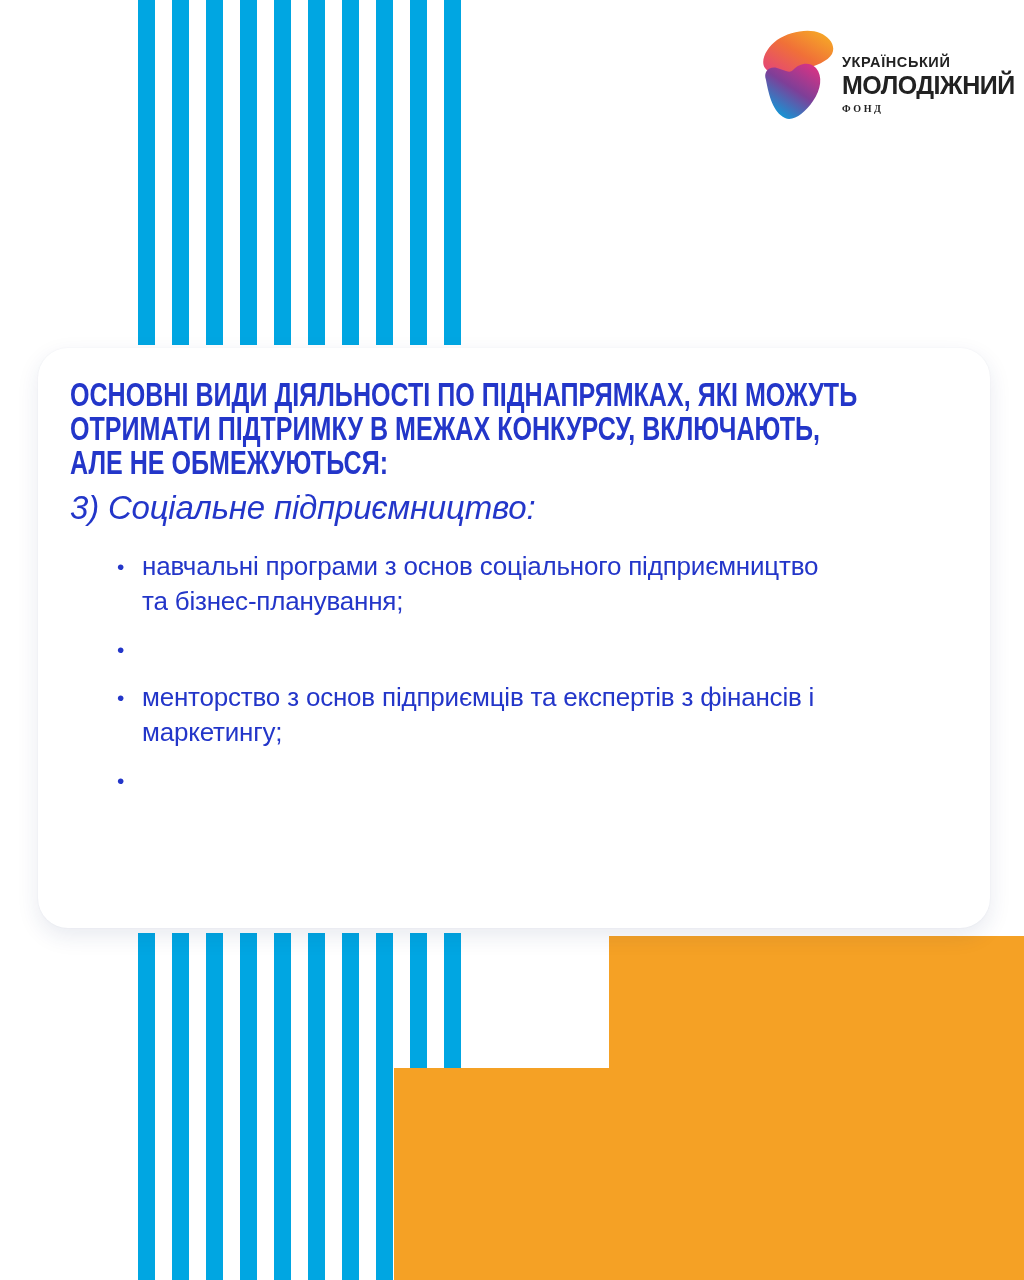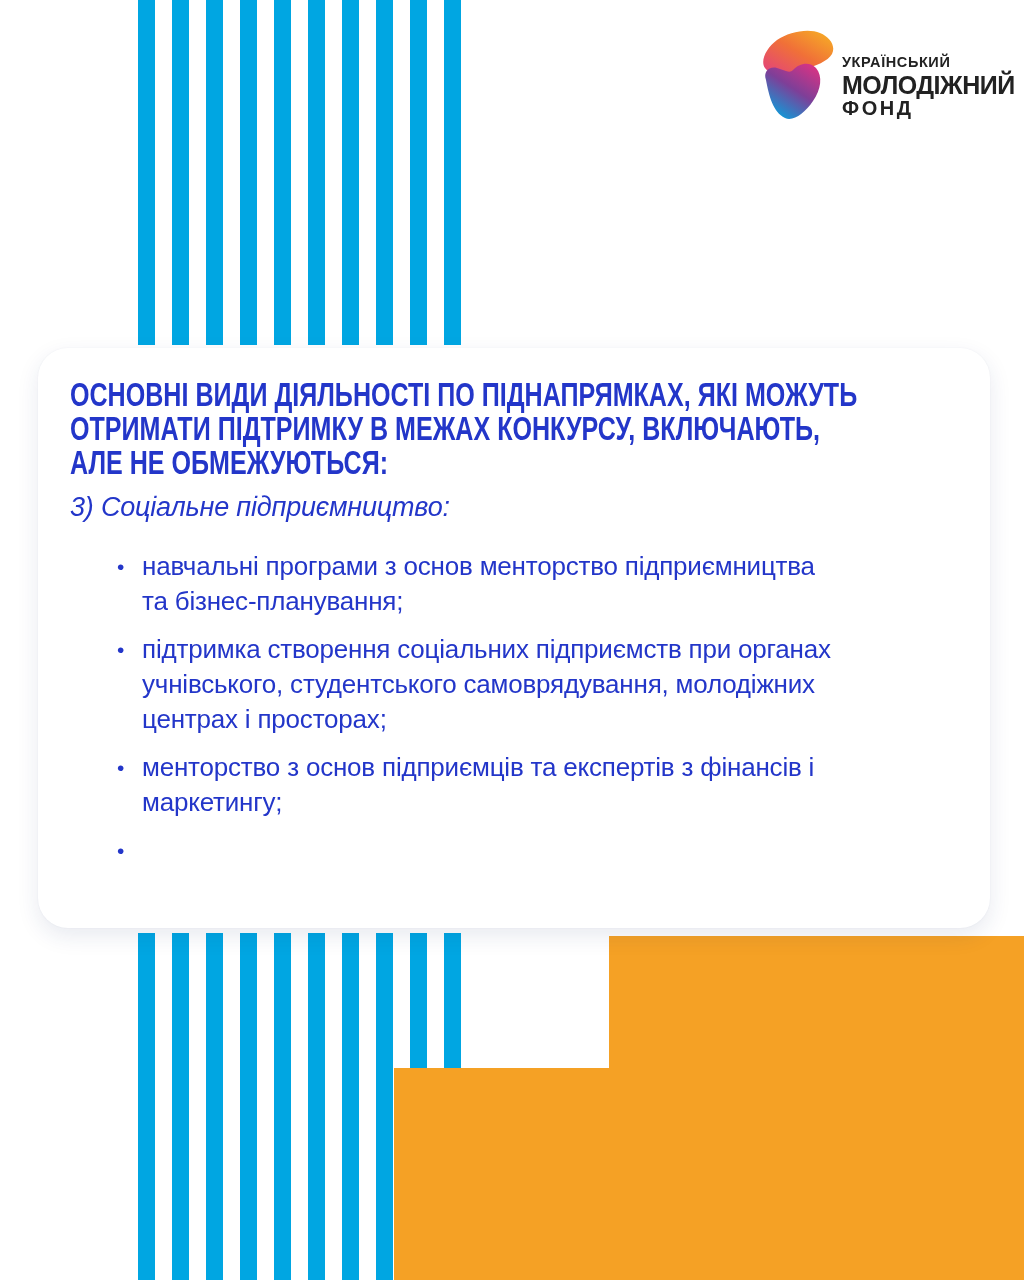--- a/index.html
+++ b/index.html
@@ -29,35 +29,35 @@
   .orange{position:absolute;background:var(--c-orange);z-index:2;}
   .orange-right{left:609px;top:936px;width:415px;height:344px;}
   .orange-bottom{left:394px;top:1068px;width:630px;height:212px;}
 
   
   .logo{position:absolute;left:760px;top:28px;display:flex;z-index:6;}
   .logo svg{width:74px;height:94px;flex:none;}
   .logo-text{margin-left:8px;padding-top:26px;color:var(--c-logo-text);}
   .logo-line1{font-size:14.5px;font-weight:bold;letter-spacing:0.6px;line-height:17px;}
   .logo-line2{font-size:25px;font-weight:bold;letter-spacing:-0.5px;line-height:28px;text-align:center;}
-  .logo-line3{font-size:20px;font-weight:bold;letter-spacing:2.6px;line-height:17px;margin-top:1px;}
+  .logo-line3{font-size:10px;font-weight:bold;letter-spacing:2.6px;line-height:17px;margin-top:1px;font-family:Liberation Serif, serif;}
 
   
   .card{
     position:absolute;left:38px;top:348px;width:952px;height:580px;z-index:5;
     background:var(--c-card);border-radius:30px;
     box-shadow:0 8px 22px rgba(30,45,110,0.10),0 0 2px rgba(30,45,110,0.06);
     padding:30px 40px 16px 32px;color:var(--c-text);
   }
   .card-heading{
     font-weight:bold;font-size:33px;line-height:34px;white-space:pre-line;
     transform:scaleX(0.76);transform-origin:0 0;width:1170px;letter-spacing:0;
   }
   .card-subheading{
-    margin-top:12px;font-size:27px;line-height:31px;font-style:italic;letter-spacing:-0.2px;
+    margin-top:12px;font-size:33px;line-height:31px;font-style:italic;letter-spacing:-0.2px;
   }
   .bullets{list-style:none;margin-top:26px;}
   .bullet-item{display:flex;margin-bottom:13px;}
   .bullet-dot{flex:none;width:25px;margin-left:47px;font-size:21px;line-height:35px;}
   .bullet-text{font-size:26px;line-height:35px;white-space:pre-line;letter-spacing:-0.2px;}
 </style>
 </head>
 <body>
 
 <div class="canvas">
@@ -92,28 +92,25 @@
   </div>
 
   <div class="card">
     <div class="card-heading">ОСНОВНІ ВИДИ ДІЯЛЬНОСТІ ПО ПІДНАПРЯМКАХ, ЯКІ МОЖУТЬ
 ОТРИМАТИ ПІДТРИМКУ В МЕЖАХ КОНКУРСУ, ВКЛЮЧАЮТЬ,
 АЛЕ НЕ ОБМЕЖУЮТЬСЯ:</div>
     <div class="card-subheading">3) Соціальне підприємництво:</div>
     <ul class="bullets">
         <li class="bullet-item">
           <span class="bullet-dot">•</span>
-          <span class="bullet-text">навчальні програми з основ менторство підприємництва
+          <span class="bullet-text">навчальні програми з основ соціального підприємництво
 та бізнес-планування;</span>
         </li>
         <li class="bullet-item">
           <span class="bullet-dot">•</span>
-          <span class="bullet-text">підтримка створення соціальних підприємств при органах
-учнівського, студентського самоврядування, молодіжних
-центрах і просторах;</span>
         </li>
         <li class="bullet-item">
           <span class="bullet-dot">•</span>
           <span class="bullet-text">менторство з основ підприємців та експертів з фінансів і
 маркетингу;</span>
         </li>
         <li class="bullet-item">
           <span class="bullet-dot">•</span>
         </li>
       </ul>

